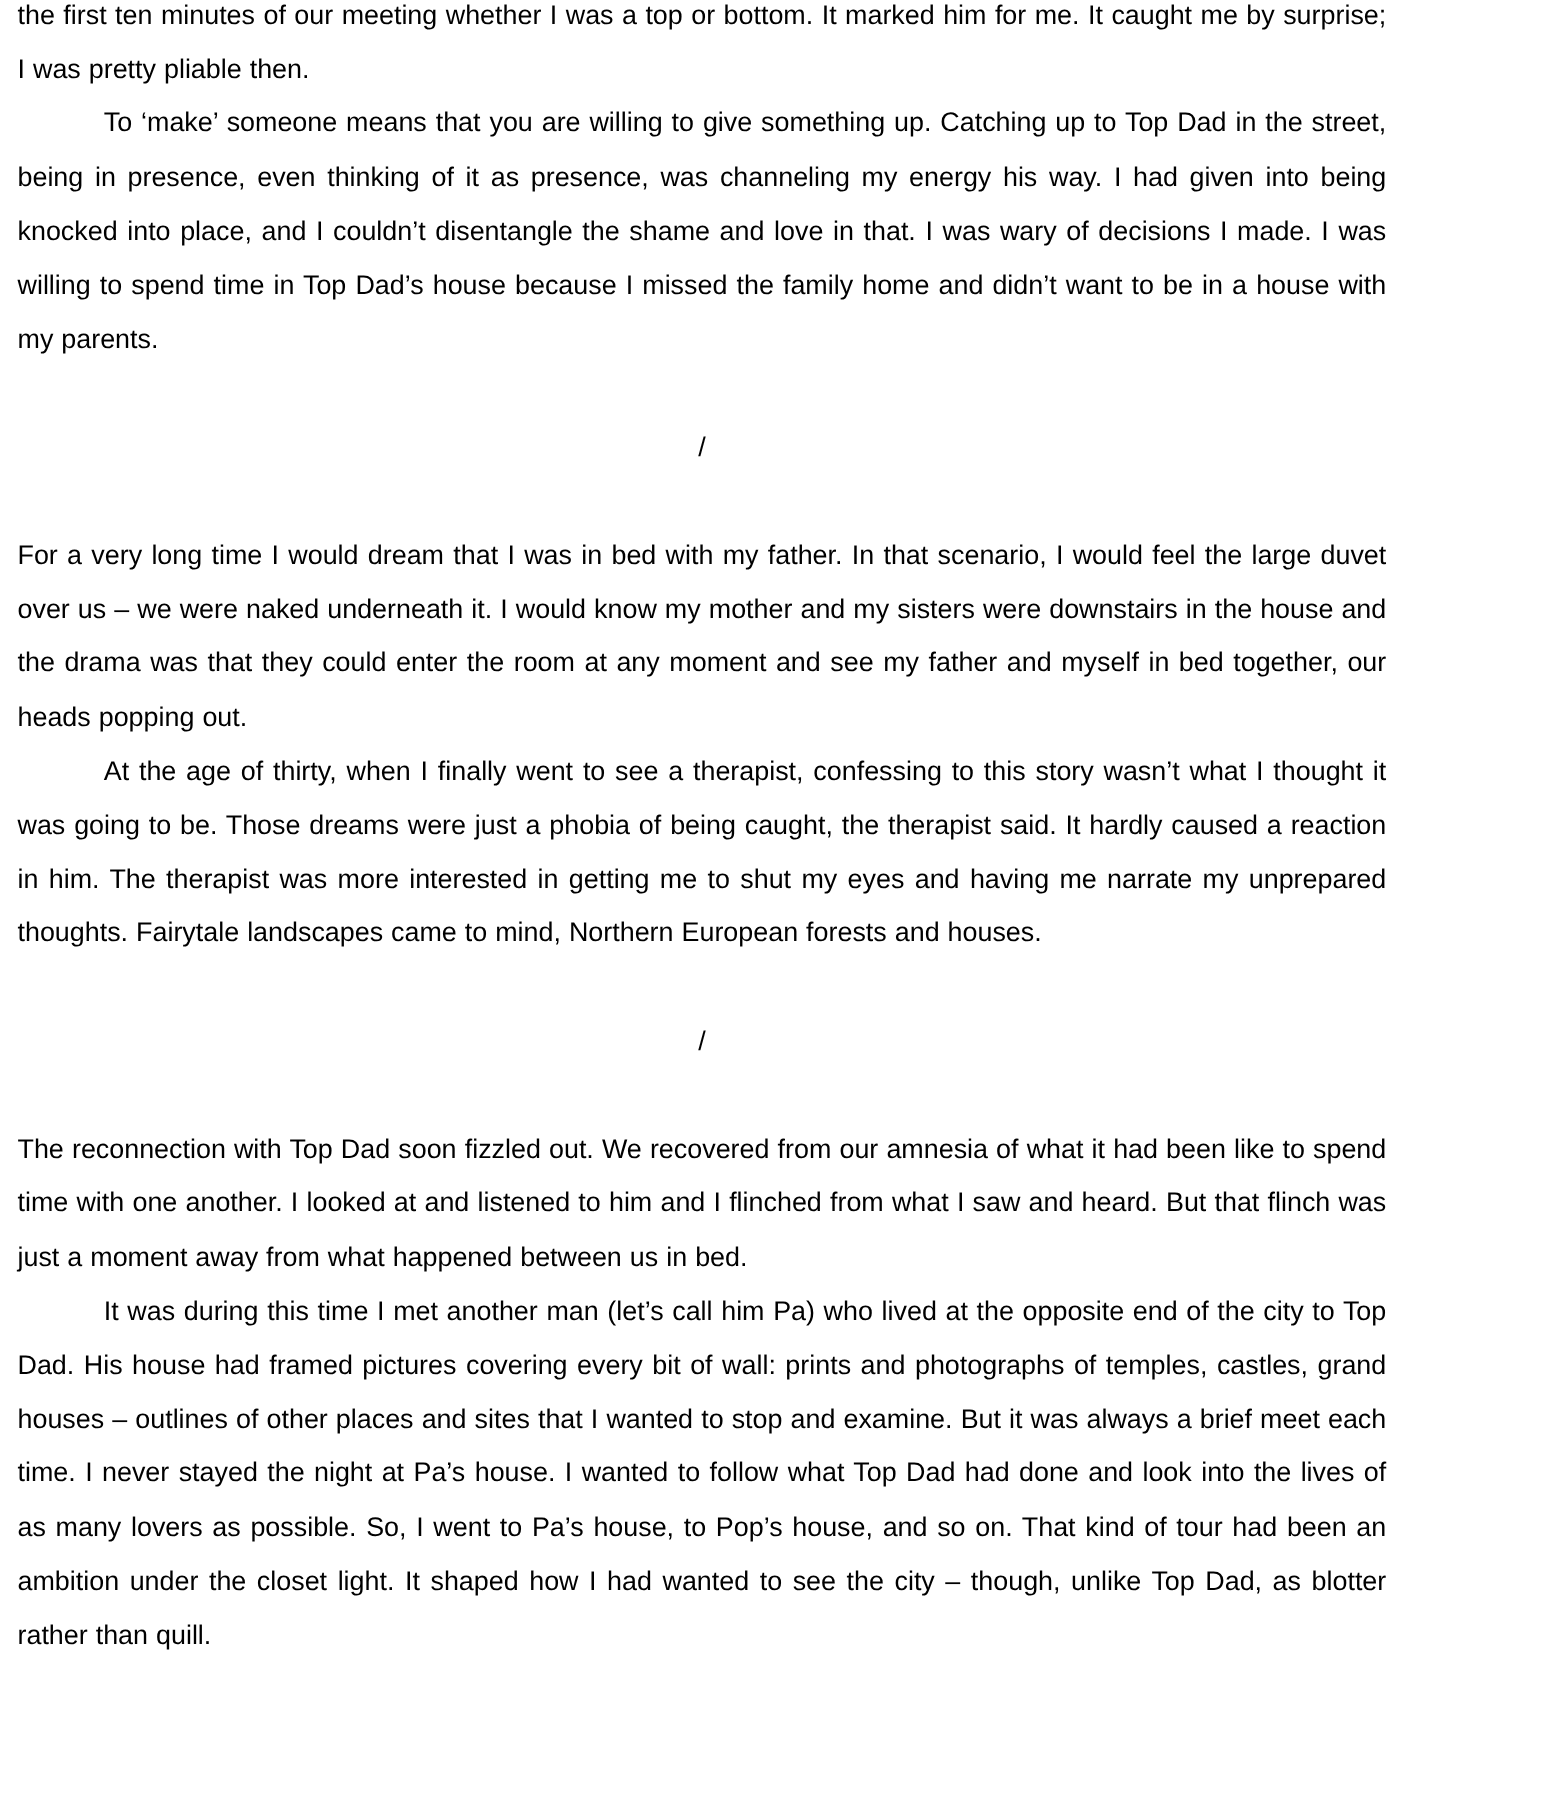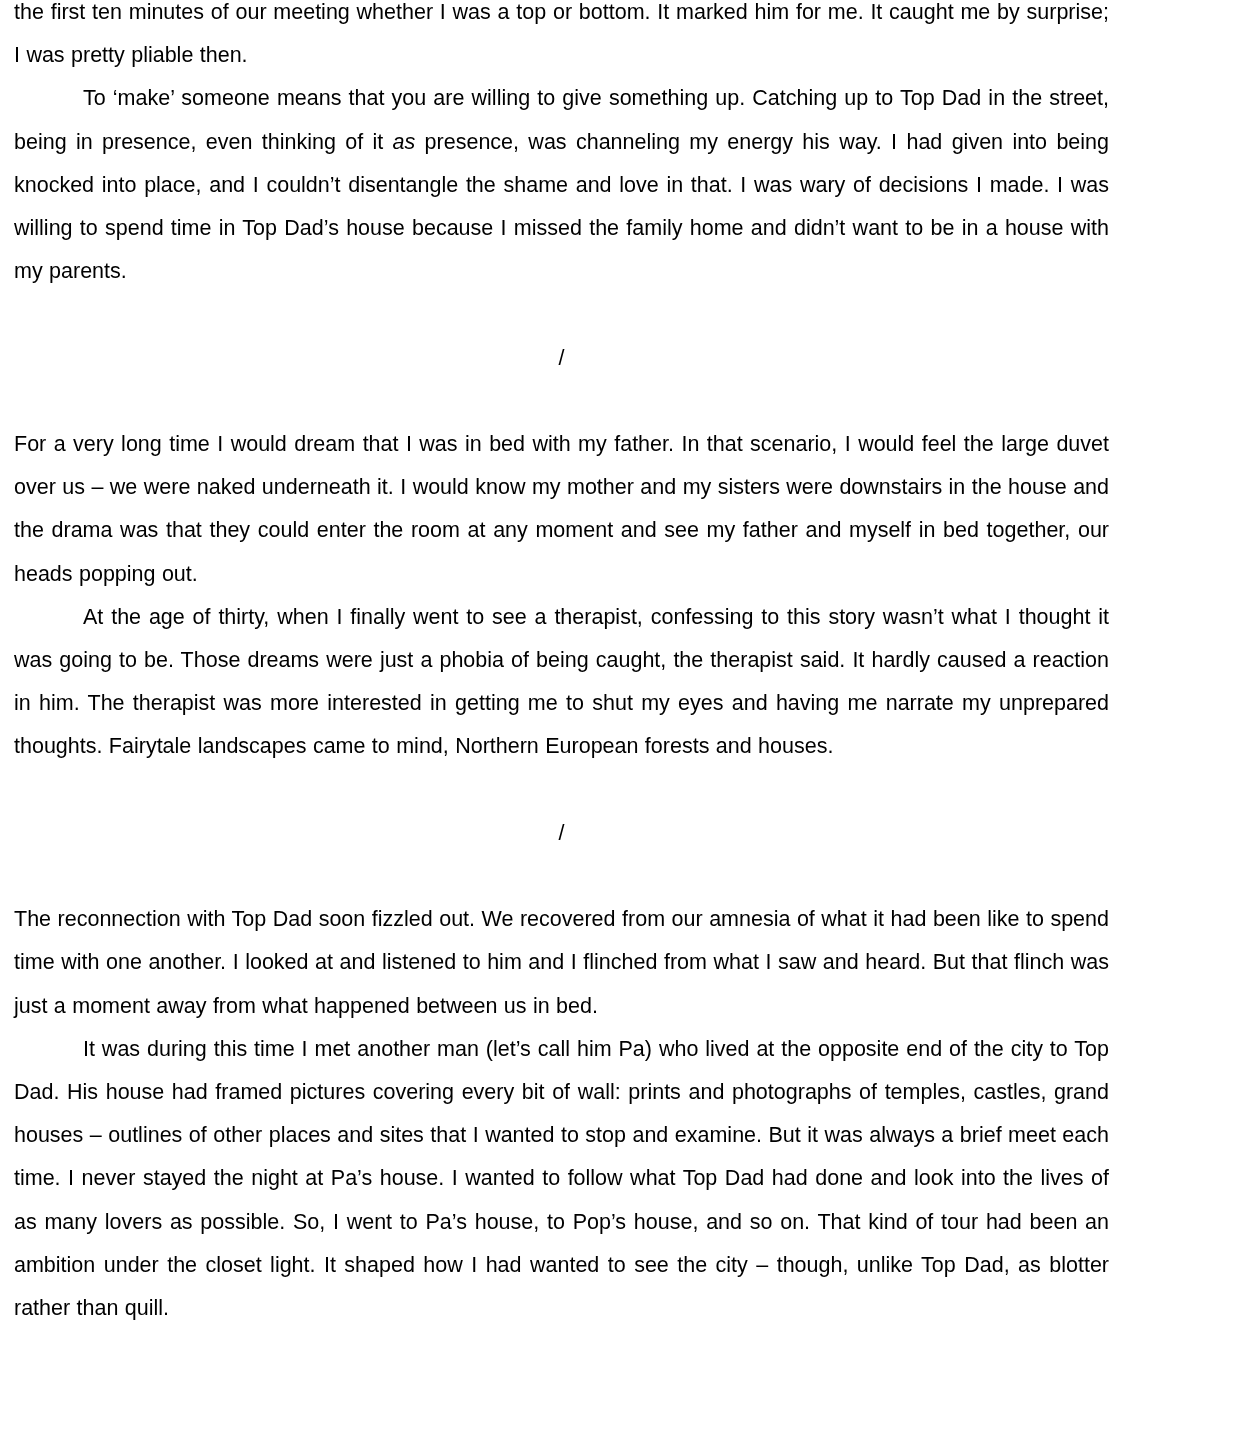--- a/index.html
+++ b/index.html
@@ -37,21 +37,20 @@
   }
   .doc p.indent {
     text-indent: 69px;
   }
   .doc p.separator {
     text-align: center;
     text-indent: 0;
     margin: 43.2px 0;
   }
   .italic {
-    font-style: italic;
   }
 </style>
 </head>
 <body>
 
 <div class="page">
   <div class="doc">
 
     <p>the first ten minutes of our meeting whether I was a top or bottom. It marked him for me. It caught me by surprise; I was pretty pliable then.</p>
 

